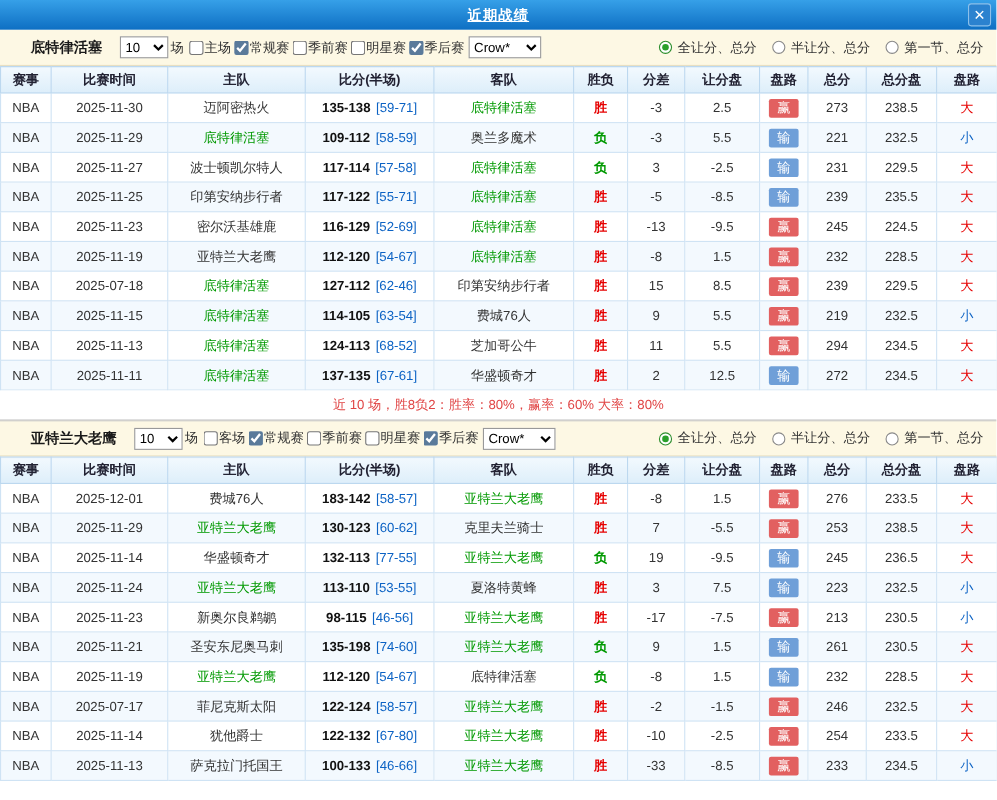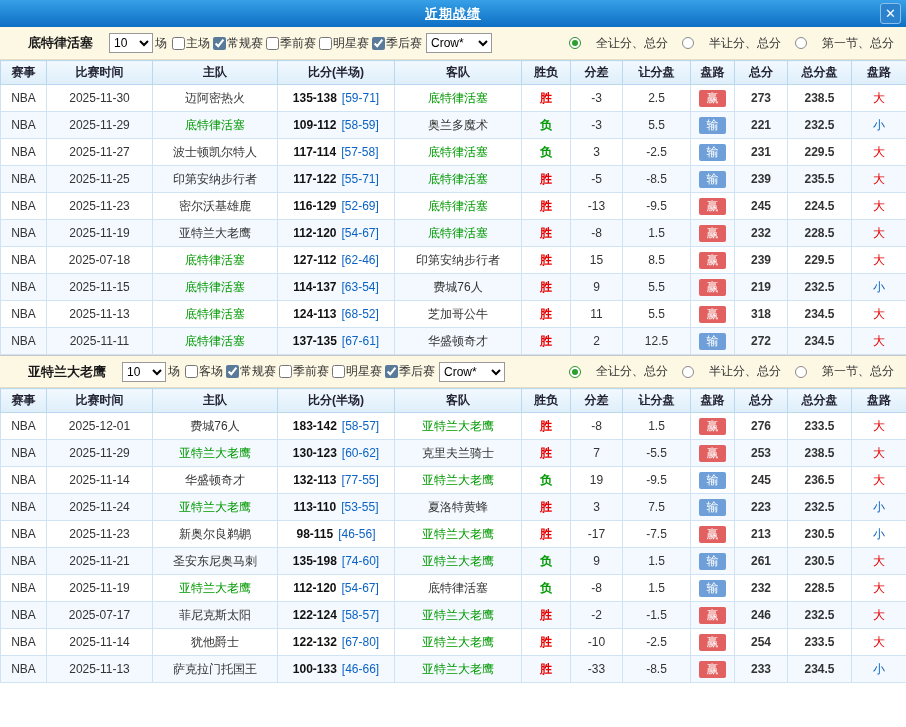--- a/index.html
+++ b/index.html
@@ -17,36 +17,36 @@
   .filterbar{height:33px;background:#fdf8e4;display:flex;align-items:center;padding:0 12px 0 28px;border-bottom:1px solid #e8dfc2;}
   .team-section + .team-section .filterbar{border-top:1px solid #c6c6c6;}
   .teamname{font-weight:bold;color:#1a1a1a;font-size:13px;margin-right:14px;white-space:nowrap;}
   .sel{font-size:12px;height:20px;border:1px solid #999;background:#fff;margin:0 2px;}
   .selnum{width:44px;}
   .selmode{width:66px;margin-left:4px;}
   .flabel{margin-right:2px;}
   .cbl{display:inline-flex;align-items:center;white-space:nowrap;color:#333;cursor:pointer;}
   .cbl input{width:13px;height:13px;margin:0 1px 0 3px;accent-color:#5a7a9a;}
   .radios{margin-left:auto;display:inline-flex;align-items:center;gap:14px;color:#333;white-space:nowrap;}
-  .rdl{display:inline-flex;align-items:center;gap:15px;cursor:pointer;}
+  .rdl{display:inline-flex;align-items:center;gap:5px;cursor:pointer;}
   .rdl input{appearance:none;-webkit-appearance:none;width:12px;height:12px;border:1px solid #8a8a8a;border-radius:50%;background:#fff;position:relative;}
   .rdl input:checked{border-color:#2e8f2e;}
   .rdl input:checked::after{content:'';position:absolute;left:2px;top:2px;width:6px;height:6px;border-radius:50%;background:#2aa02a;}
 
   
   table.stats{width:906px;border-collapse:collapse;table-layout:fixed;}
   .stats th{height:24px;background:linear-gradient(#f2f9fe,#ddeefa);border:1px solid #bcd8ef;font-size:12px;color:#223;font-weight:bold;text-align:center;}
   .stats td{height:27px;border:1px solid #cfe3f4;text-align:center;color:#333;font-size:12px;overflow:hidden;white-space:nowrap;}
   .stats tbody tr:nth-child(even){background:#f3f9fe;}
   .c-team.focus{color:#009900;}
   .c-result.win{color:#e60000;font-weight:bold;}
   .c-result.loss{color:#009900;font-weight:bold;}
   .score{color:#111;font-weight:bold;margin-right:5px;}
   .half{color:#0b62c4;}
-  .c-total{color:#0b62c4;font-weight:bold;}
+  .c-total{color:#0b62c4;}
   .c-ou.over{color:#e60000;}
   .c-ou.under{color:#0b62c4;}
   .badge{display:inline-block;min-width:27px;padding:1px 3px;border-radius:2px;color:#fff;font-size:12px;line-height:15px;}
   .badge.bwin{background:#e26060;}
   .badge.blose{background:#6f9fd8;}
 
   .summary{height:27px;display:flex;align-items:center;justify-content:center;color:#e04545;font-size:12px;background:#fff;border-bottom:1px solid #dcdcdc;}
 </style>
 </head>
 <body>
@@ -225,60 +225,61 @@
             <td class="c-handicap">8.5</td>
             <td class="c-pan"><span class="badge bwin">赢</span></td>
             <td class="c-total">239</td>
             <td class="c-total">229.5</td>
             <td class="c-ou over">大</td>
           </tr>
           <tr class="datarow">
             <td class="c-league">NBA</td>
             <td class="c-date">2025-11-15</td>
             <td class="c-team focus">底特律活塞</td>
-            <td class="c-score"><span class="score">114-137</span><span class="half">[63-54]</span></td>
+            <td class="c-score"><span class="score">114-105</span><span class="half">[63-54]</span></td>
             <td class="c-team">费城76人</td>
             <td class="c-result win">胜</td>
             <td class="c-diff">9</td>
             <td class="c-handicap">5.5</td>
             <td class="c-pan"><span class="badge bwin">赢</span></td>
             <td class="c-total">219</td>
             <td class="c-total">232.5</td>
             <td class="c-ou under">小</td>
           </tr>
           <tr class="datarow">
             <td class="c-league">NBA</td>
             <td class="c-date">2025-11-13</td>
             <td class="c-team focus">底特律活塞</td>
             <td class="c-score"><span class="score">124-113</span><span class="half">[68-52]</span></td>
             <td class="c-team">芝加哥公牛</td>
             <td class="c-result win">胜</td>
             <td class="c-diff">11</td>
             <td class="c-handicap">5.5</td>
             <td class="c-pan"><span class="badge bwin">赢</span></td>
-            <td class="c-total">318</td>
+            <td class="c-total">294</td>
             <td class="c-total">234.5</td>
             <td class="c-ou over">大</td>
           </tr>
           <tr class="datarow">
             <td class="c-league">NBA</td>
             <td class="c-date">2025-11-11</td>
             <td class="c-team focus">底特律活塞</td>
             <td class="c-score"><span class="score">137-135</span><span class="half">[67-61]</span></td>
             <td class="c-team">华盛顿奇才</td>
             <td class="c-result win">胜</td>
             <td class="c-diff">2</td>
             <td class="c-handicap">12.5</td>
             <td class="c-pan"><span class="badge blose">输</span></td>
             <td class="c-total">272</td>
             <td class="c-total">234.5</td>
             <td class="c-ou over">大</td>
           </tr>
         </tbody>
       </table>
+      <div class="summary">近 10 场，胜8负2：胜率：80%，赢率：60% 大率：80%</div>
     </section>
     <section class="team-section">
       <div class="filterbar">
         <span class="teamname">亚特兰大老鹰</span>
         <select class="sel selnum"><option>10</option></select>
         <span class="flabel">场</span>
         <label class="cbl">
           <input type="checkbox" style="">
           <span>客场</span>
         </label>

